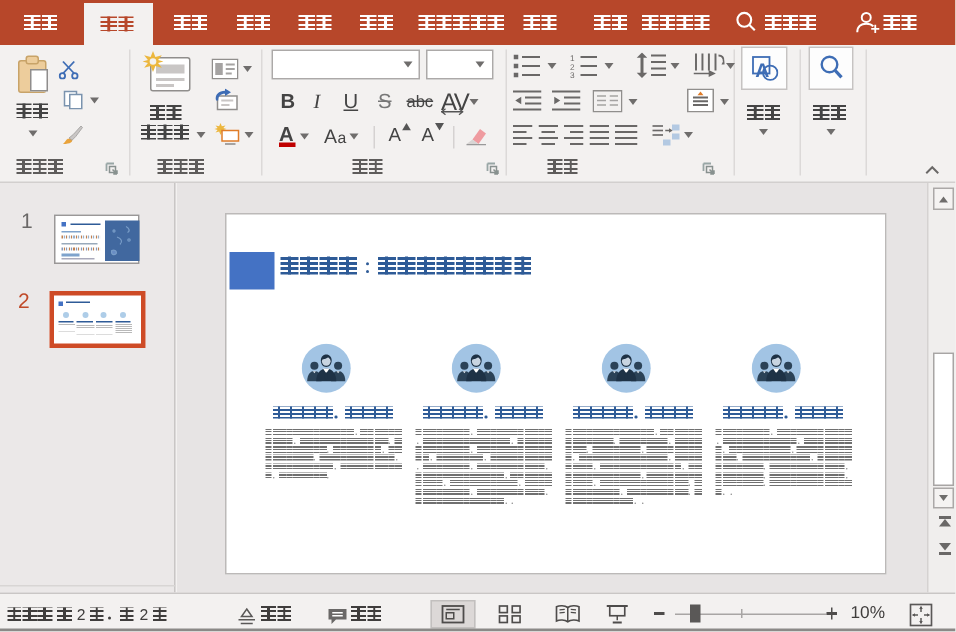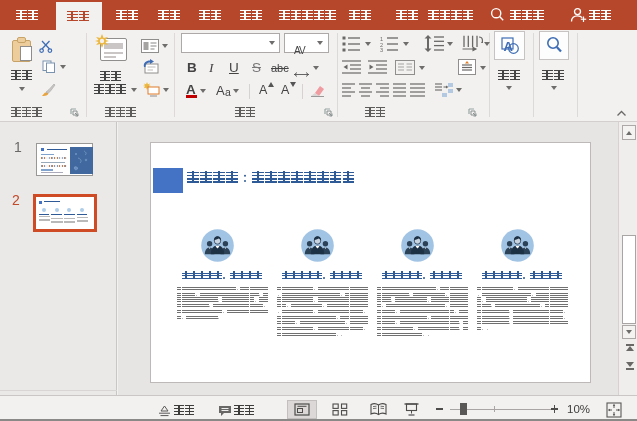--- a/index.html
+++ b/index.html
@@ -164,21 +164,21 @@
 
   <div class="combo" style="left:181px;top:3px;width:99px;height:20px"></div>
   <div class="dar" style="left:269px;top:11px"></div>
   <div class="combo" style="left:283.5px;top:3px;width:45px;height:20px"></div>
   <div class="dar" style="left:317px;top:11px"></div>
   <span class="abs" style="left:187px;top:30px;font-size:13.5px;font-weight:bold;color:#444">B</span>
   <span class="abs" style="left:209px;top:30px;font-size:13.5px;font-style:italic;font-family:'Liberation Serif',serif;color:#444">I</span>
   <span class="abs" style="left:229px;top:30px;font-size:13.5px;text-decoration:underline;color:#444">U</span>
   <span class="abs" style="left:252px;top:30px;font-size:13.5px;text-decoration:line-through;color:#777">S</span>
   <span class="abs" style="left:271px;top:32px;font-size:11px;text-decoration:line-through;color:#444">abc</span>
-  <span class="abs" style="left:294px;top:15px;font-size:10px;color:#444;letter-spacing:-1px">AV</span>
+  <span class="abs" style="left:294px;top:30px;font-size:16px;color:#444;letter-spacing:-1px">AV</span>
   <svg class="abs" style="left:294px;top:42px" width="15" height="5" viewBox="0 0 15 5">
         <path d="M0 2.5 H15 M3 0.5 L0.5 2.5 L3 4.5 M12 0.5 L14.5 2.5 L12 4.5" stroke="#555" stroke-width="0.9" fill="none"></path>
       </svg>
   <div class="dar" style="left:313px;top:36px"></div>
   <span class="abs" style="left:186px;top:52px;font-size:13.5px;font-weight:bold;color:#444">A</span>
   <div class="abs" style="left:186px;top:65px;width:11px;height:3px;background:#C00000"></div>
   <div class="dar" style="left:200px;top:59px"></div>
   <span class="abs" style="left:216px;top:53px;font-size:13px;color:#444">A</span>
       <span class="abs" style="left:225px;top:56px;font-size:10.5px;color:#444">a</span>
   <div class="dar" style="left:233px;top:59px"></div>
@@ -479,20 +479,21 @@
           <path d="M9.8 25.2 C9.8 19.8 12.6 16.6 16.5 16.6 C20.4 16.6 23.2 19.8 23.2 25.2 Z" fill="#1E3246"></path>
           <path d="M14.3 16.7 L16.5 19.8 L18.7 16.7 Z" fill="#fff"></path>
           <path d="M16 19.4 L17 19.4 L17.7 22.8 L16.5 24.3 L15.3 22.8 Z" fill="#1E3246"></path>
         </g>
       </g>
     </defs>
   </svg>
 </div>
 
 <div id="status">
+  <span class="abs zh" style="left:5px;top:8px;font-size:10.5px"><i></i><i></i><i></i> <i></i> 2 <i></i><u></u><i></i> 2 <i></i></span>
   <svg class="abs" style="left:158px;top:9px" width="13" height="12" viewBox="0 0 13 12">
         <path d="M6.5 1 L10 6 L3 6 Z" fill="none" stroke="#5a5857" stroke-width="1"></path>
         <line x1="1" y1="8.2" x2="12" y2="8.2" stroke="#5a5857" stroke-width="1"></line>
         <line x1="2.5" y1="10.6" x2="10.5" y2="10.6" stroke="#5a5857" stroke-width="1"></line>
       </svg>
   <span class="abs zh" style="left:174px;top:8px"><i></i><i></i></span>
   <svg class="abs" style="left:218px;top:9px" width="14" height="12" viewBox="0 0 14 12">
         <path d="M1 1 H13 V8 H6 L3 11 V8 H1 Z" fill="#6a6867"></path>
         <line x1="3.5" y1="3.5" x2="10.5" y2="3.5" stroke="#fff" stroke-width="0.9"></line>
         <line x1="3.5" y1="5.5" x2="10.5" y2="5.5" stroke="#fff" stroke-width="0.9"></line>

